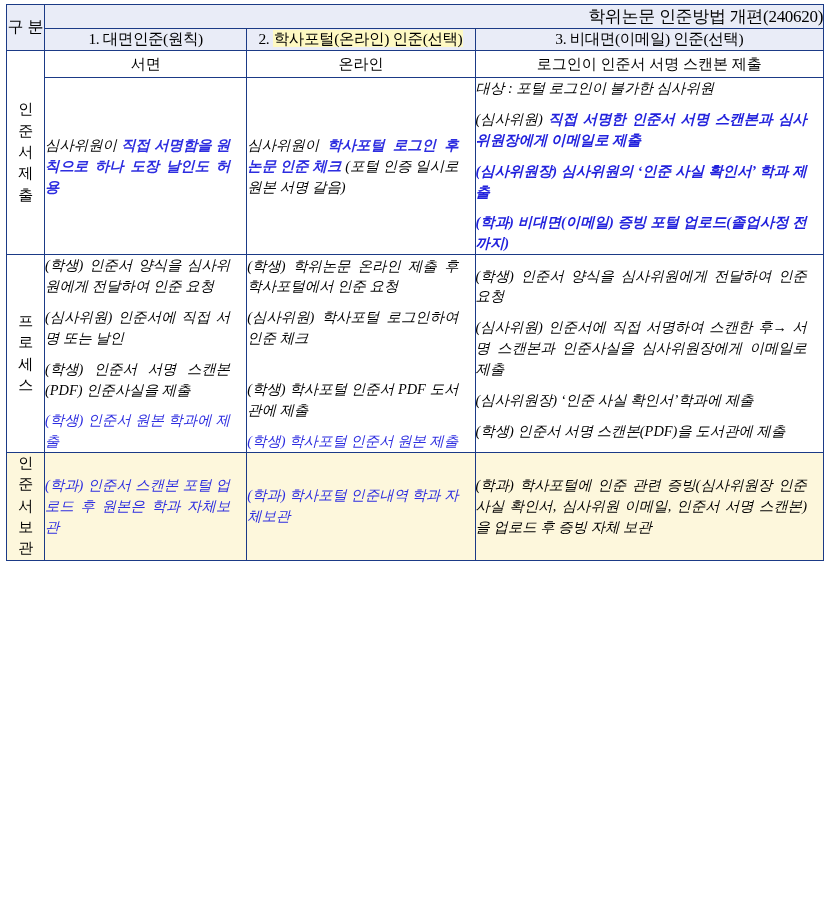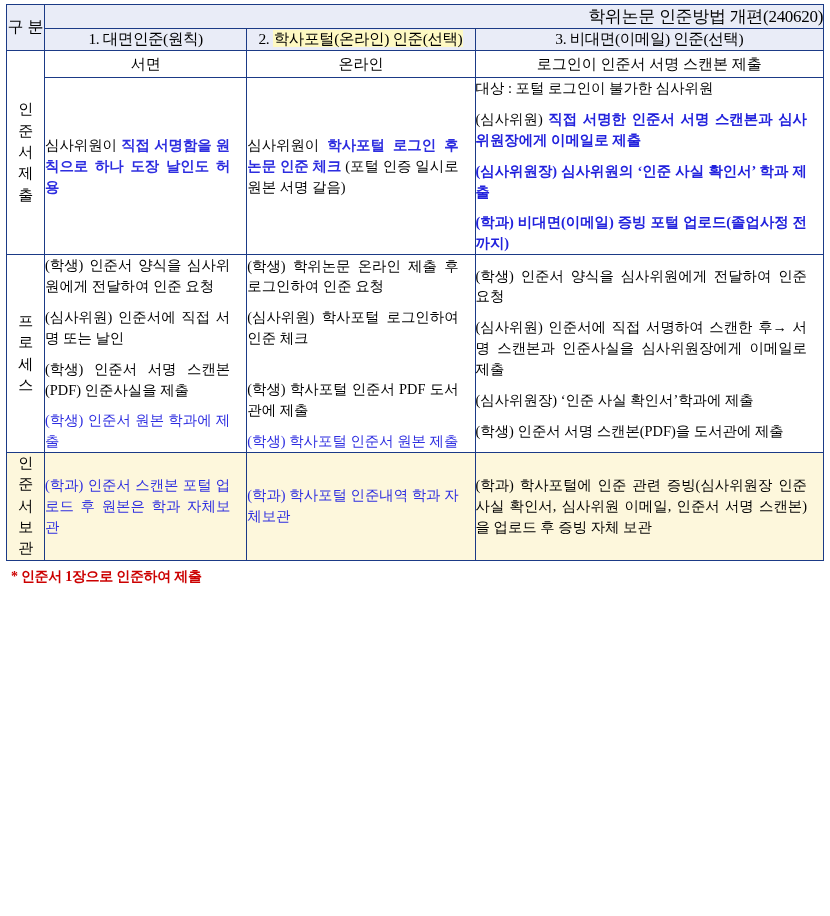--- a/index.html
+++ b/index.html
@@ -80,20 +80,21 @@
   .cell {
     font-size: 14.4px;
     line-height: 1.45;
     vertical-align: top;
     padding: 8px 8px 10px 8px;
     text-align: justify;
     text-justify: inter-ideograph;
   }
   .cell p {
     margin: 0 16px 10px 0;
+    font-style: italic;
   }
   .cell p:last-child { margin-bottom: 0; }
 
   .blue { color: #2d2de0; }
   .bold { font-weight: bold; }
   .blue-bold { color: #2222dd; font-weight: bold; }
 
   .method-row td {
     height: 26px;
   }
@@ -180,21 +181,21 @@
           <span>세</span>
           <span>스</span>
         </td>
         <td class="cell">
           <p>(학생) 인준서 양식을 심사위원에게 전달하여 인준 요청</p>
           <p>(심사위원) 인준서에 직접 서명 또는 날인</p>
           <p>(학생) 인준서 서명 스캔본(PDF) 인준사실을 제출</p>
           <p class="blue">(학생) 인준서 원본 학과에 제출</p>
         </td>
         <td class="cell">
-          <p>(학생) 학위논문 온라인 제출 후 로그인하여 인준 요청</p>
+          <p>(학생) 학위논문 온라인 제출 후 학사포털에서 인준 요청</p>
           <p>(심사위원) 학사포털 로그인하여 인준 체크</p>
           <p class="spacer-sm"></p>
           <p>(학생) 학사포털 인준서 PDF 도서관에 제출</p>
           <p class="blue">(학생) 학사포털 인준서 원본 제출</p>
         </td>
         <td class="cell">
           <p>(학생) 인준서 양식을 심사위원에게 전달하여 인준 요청</p>
           <p>(심사위원) 인준서에 직접 서명하여 스캔한 후→ 서명 스캔본과 인준사실을 심사위원장에게 이메일로 제출</p>
           <p>(심사위원장) ‘인준 사실 확인서’학과에 제출</p>
           <p>(학생) 인준서 서명 스캔본(PDF)을 도서관에 제출</p>
@@ -215,15 +216,14 @@
         <td class="cell yellow">
           <p class="blue">(학과) 학사포털 인준내역 학과 자체보관</p>
         </td>
         <td class="cell yellow">
           <p>(학과) 학사포털에 인준 관련 증빙(심사위원장 인준 사실 확인서, 심사위원 이메일, 인준서 서명 스캔본)을 업로드 후 증빙 자체 보관</p>
         </td>
       </tr>
     </tbody>
   </table>
 
-  <div class="footnote">* 인준서 1장으로 인준하여 제출</div>
 
 </div>
 
 </body></html>

